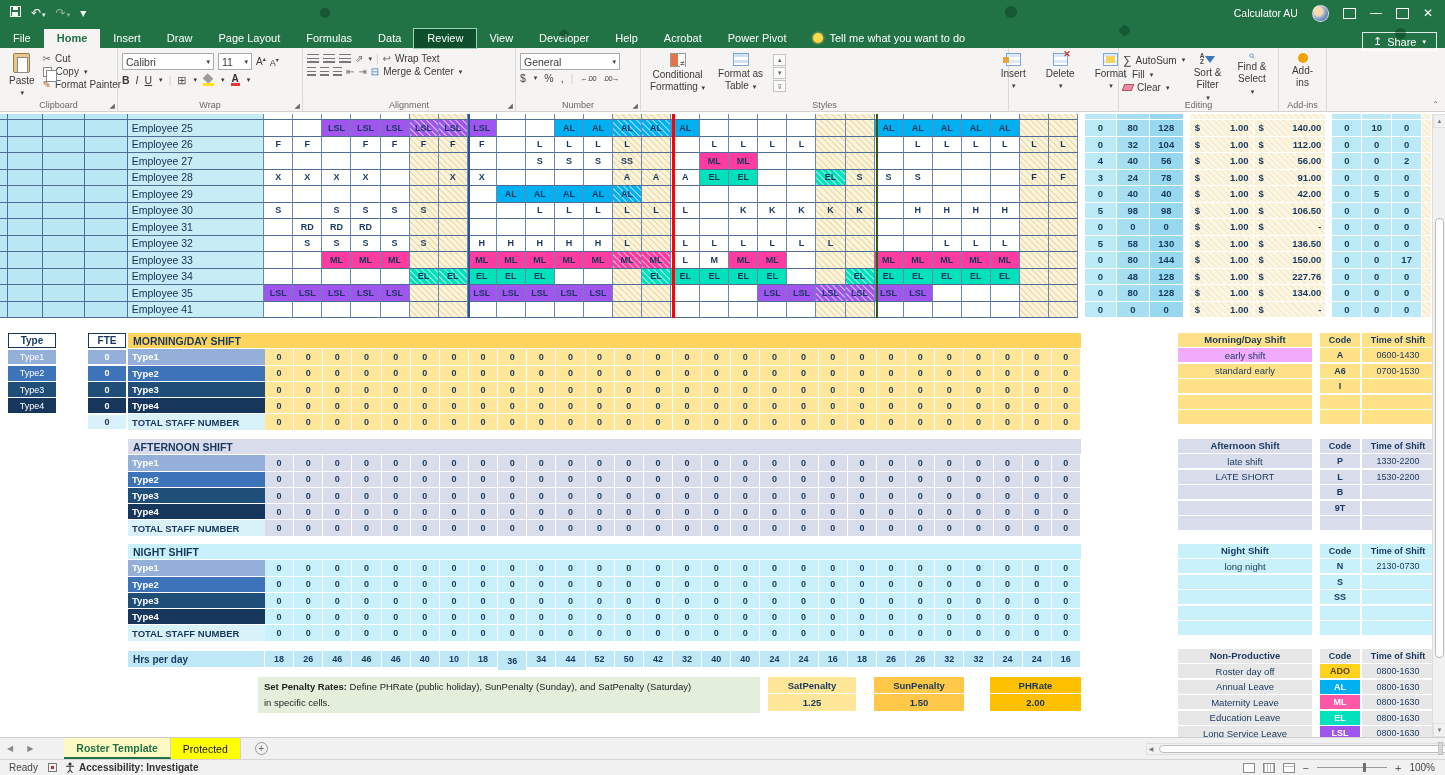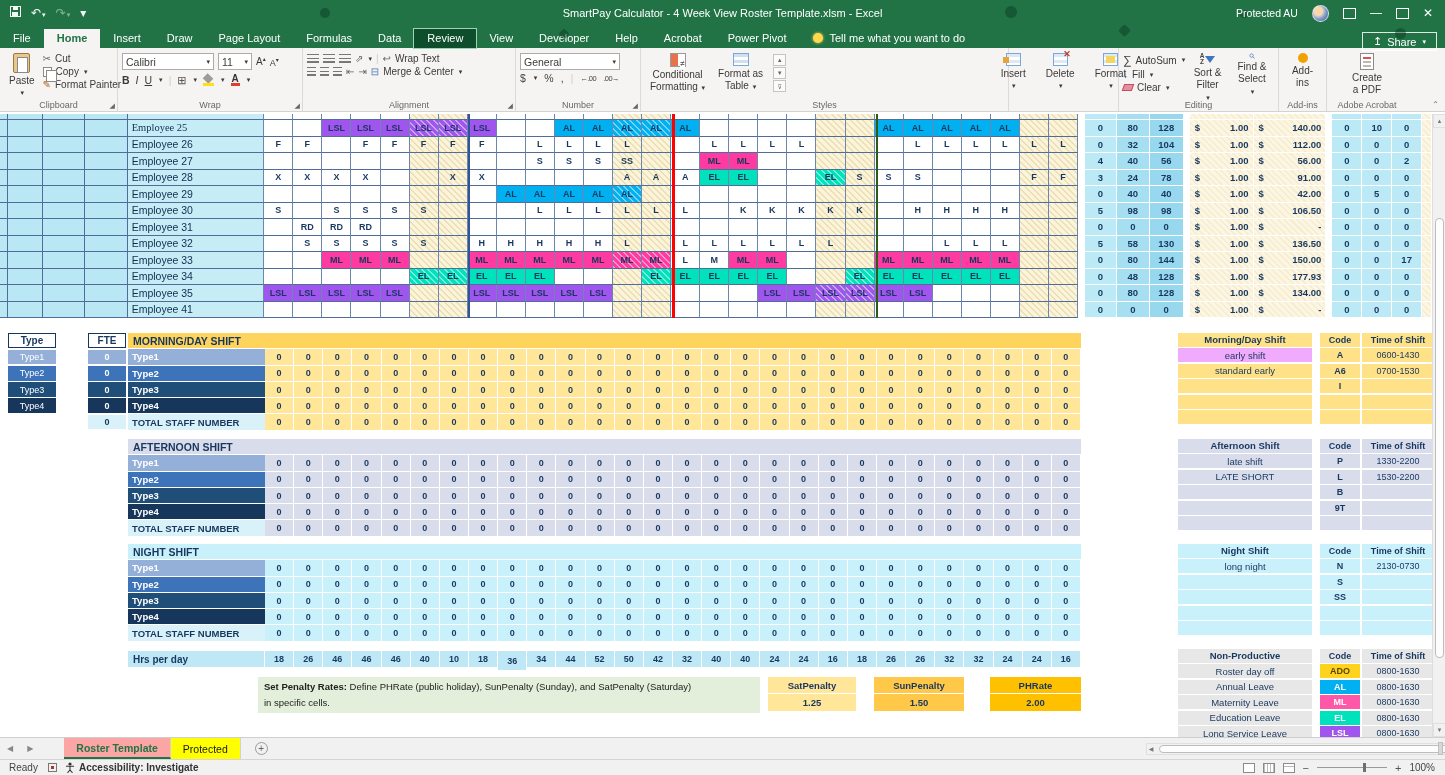--- a/index.html
+++ b/index.html
@@ -117,21 +117,21 @@
   
   #vscroll{position:absolute;left:1432px;top:2px;width:13px;height:623px;background:#f1f1f1;border-left:1px solid #dedede;}
   .varrow{width:13px;height:14px;font-size:6px;color:#777;display:flex;align-items:center;justify-content:center;background:#f1f1f1;border:1px solid #e0e0e0;}
   #vthumb{position:absolute;left:1.5px;top:104px;width:9px;height:440px;background:#fdfdfd;border:1px solid #bdbdbd;border-radius:4px;}
   .varrow.bottom{position:absolute;bottom:0;}
 
   
   #tabbar{position:absolute;left:0;top:737px;width:1445px;height:22px;background:#f1f1f1;border-top:1px solid #cfcfcf;display:flex;align-items:center;z-index:20;}
   .tnav{font-size:8px;color:#888;padding:0 7px;}
   .sheettab{height:100%;display:flex;align-items:center;padding:0 12px;font-size:10.5px;border-right:1px solid #d2d2d2;background:#e8e8e8;color:#333;}
-  .sheettab.active{background:#fca5a5;color:#217346;font-weight:bold;border-bottom:2px solid #217346;}
+  .sheettab.active{background:#fef9c3;color:#217346;font-weight:bold;border-bottom:2px solid #217346;}
   .sheettab.yellow{background:#ffff00;color:#1a1a1a;}
   .addsheet{width:13px;height:13px;border:1px solid #9a9a9a;border-radius:50%;color:#666;font-size:10px;line-height:11px;text-align:center;margin-left:14px;}
   #hscroll{position:absolute;left:878px;top:5px;width:548px;height:12px;background:#f1f1f1;border:1px solid #e0e0e0;}
   #hthumb{position:absolute;left:12px;top:1px;width:402px;height:8px;background:#fdfdfd;border:1px solid #bdbdbd;border-radius:4px;}
   .harrow{position:absolute;top:1px;font-size:6px;color:#777;}
   #hsplit{position:absolute;right:2px;top:4px;width:5px;height:13px;background:#d8d8d8;border:1px solid #bfbfbf;}
 
   
   #statusbar{position:absolute;left:0;top:759px;width:1445px;height:16px;background:#f1f1f1;border-top:1px solid #d5d5d5;display:flex;align-items:center;font-size:10px;color:#444;z-index:20;}
   #status-ready{padding-left:9px;width:40px;}
@@ -157,23 +157,22 @@
     <div class="deco" style="left:1005px;top:6px;width:12px;height:12px;"></div>
     <div class="deco sq" style="left:1120px;top:26px;width:9px;height:9px;"></div>
     <div class="deco" style="left:1395px;top:28px;width:11px;height:11px;"></div>
     <div class="deco" style="left:1240px;top:10px;width:8px;height:8px;"></div>
     <div class="qat">
       <span class="qbtn"><span class="i-save"></span></span>
       <span class="qbtn">↶<span class="caret">▾</span></span>
       <span class="qbtn dim">↷<span class="caret">▾</span></span>
       <span class="qbtn">▾</span>
     </div>
-    <div id="title-text">SmartPay Calculator - 4 Week View Roster Template.xlsm  -  Excel</div>
     <div class="tb-right">
-      <span id="account-name">Protected AU</span>
+      <span id="account-name">Calculator AU</span>
       <span id="avatar"></span>
       <span class="winbox"></span>
       <span class="winglyph">—</span>
       <span class="winbox"></span>
       <span class="winglyph">✕</span>
     </div>
   </div>
 
   <div id="tabrow">
     <div id="tabs" style="display:flex;align-items:flex-end;">
@@ -383,27 +382,20 @@
     </div>
 
     <div class="rgroup" style="width:48px;justify-content:center;">
       <div class="bigbtn">
           <span class="addin-dot"></span>
           <span>Add-ins</span>
         </div>
       <div class="glabel">Add-ins</div>
     </div>
 
-    <div class="rgroup" style="width:80px;justify-content:center;border-right:none;">
-      <div class="bigbtn twoline">
-        <span class="pdf-ico"></span>
-        <span><span>Create</span><br><span>a PDF</span></span>
-      </div>
-      <div class="glabel">Adobe Acrobat</div>
-    </div>
     <div id="ribbon-collapse">⌃</div>
   </div>
 
   <div id="sheet">
     <div id="roster" class="abs" style="left:0;top:2px;width:1432px;">
         <div class="r-row" style="height: 6px;">
           <div class="cell lc" style="width: 8px;"></div>
           <div class="cell lc" style="width: 35px;"></div>
           <div class="cell lc" style="width: 42px;"></div>
           <div class="cell lc" style="width: 43px;"></div>
@@ -447,21 +439,21 @@
           <div class="scell" style="width: 30px; background: rgb(188, 233, 246);"></div>
           <div class="scell" style="width: 30px; background: rgb(188, 233, 246);"></div>
           <div class="scell" style="width: 30px; background: rgb(188, 233, 246);"></div>
           <div class="scell cur" style="width: 6px;"></div>
         </div>
         <div class="r-row" style="height: 16.5px;">
           <div class="cell lc" style="width: 8px;"></div>
           <div class="cell lc" style="width: 35px;"></div>
           <div class="cell lc" style="width: 42px;"></div>
           <div class="cell lc" style="width: 43px;"></div>
-          <div class="cell name" style="width: 137px; font-family: Liberation Serif, serif;">Employee 25</div>
+          <div class="cell name" style="width: 137px;">Employee 25</div>
           <div class="cell day" style="width: 29.143px;"></div>
           <div class="cell day" style="width: 29.143px;"></div>
           <div class="cell day" style="width: 29.143px; background: rgb(160, 85, 238);">LSL</div>
           <div class="cell day" style="width: 29.143px; background: rgb(160, 85, 238);">LSL</div>
           <div class="cell day" style="width: 29.143px; background: rgb(160, 85, 238);">LSL</div>
           <div class="cell day we" style="width: 29.143px; background: repeating-linear-gradient(45deg, rgba(255, 255, 255, 0.45) 0px, rgba(255, 255, 255, 0.45) 1.5px, rgba(255, 255, 255, 0) 1.5px, rgba(255, 255, 255, 0) 4.5px), rgb(160, 85, 238);">LSL</div>
           <div class="cell day we" style="width: 29.143px; background: repeating-linear-gradient(45deg, rgba(255, 255, 255, 0.45) 0px, rgba(255, 255, 255, 0.45) 1.5px, rgba(255, 255, 255, 0) 1.5px, rgba(255, 255, 255, 0) 4.5px), rgb(160, 85, 238);">LSL</div>
           <div class="cell day" style="width: 29.143px; background: rgb(160, 85, 238);">LSL</div>
           <div class="cell day" style="width: 29.143px;"></div>
           <div class="cell day" style="width: 29.143px;"></div>
@@ -964,21 +956,21 @@
           <div class="scell" style="width: 32px; background: rgb(188, 233, 246);">0</div>
           <div class="scell" style="width: 33px; background: rgb(166, 223, 242);">48</div>
           <div class="scell" style="width: 34px; background: rgb(151, 216, 238);">128</div>
           <div class="gapcell" style="width: 6px;"></div>
           <div class="scell cur" style="width: 64px;">
             <span>$</span>
             <span>1.00</span>
           </div>
           <div class="scell cur" style="width: 73px;">
             <span>$</span>
-            <span>177.93</span>
+            <span>227.76</span>
           </div>
           <div class="gapcell" style="width: 6px;"></div>
           <div class="scell" style="width: 30px; background: rgb(188, 233, 246);">0</div>
           <div class="scell" style="width: 30px; background: rgb(188, 233, 246);">0</div>
           <div class="scell" style="width: 30px; background: rgb(188, 233, 246);">0</div>
           <div class="scell cur" style="width: 6px;"></div>
         </div>
         <div class="r-row" style="height: 16.5px;">
           <div class="cell lc" style="width: 8px;"></div>
           <div class="cell lc" style="width: 35px;"></div>

